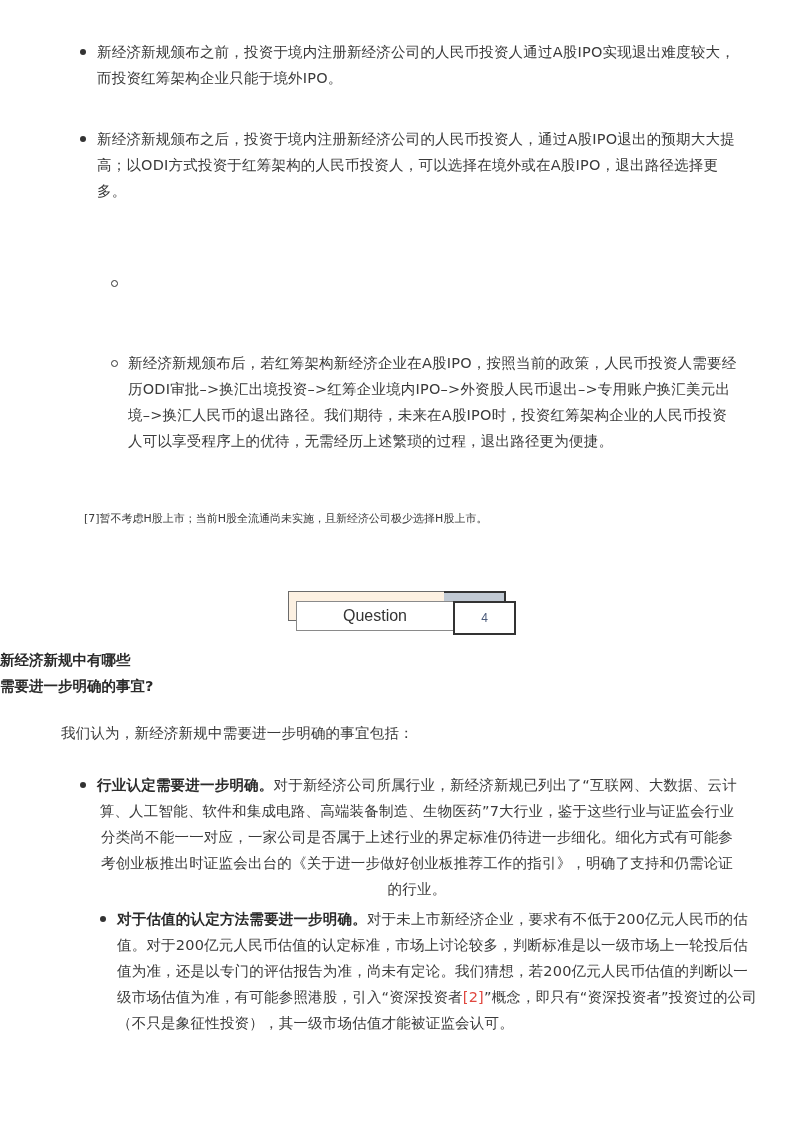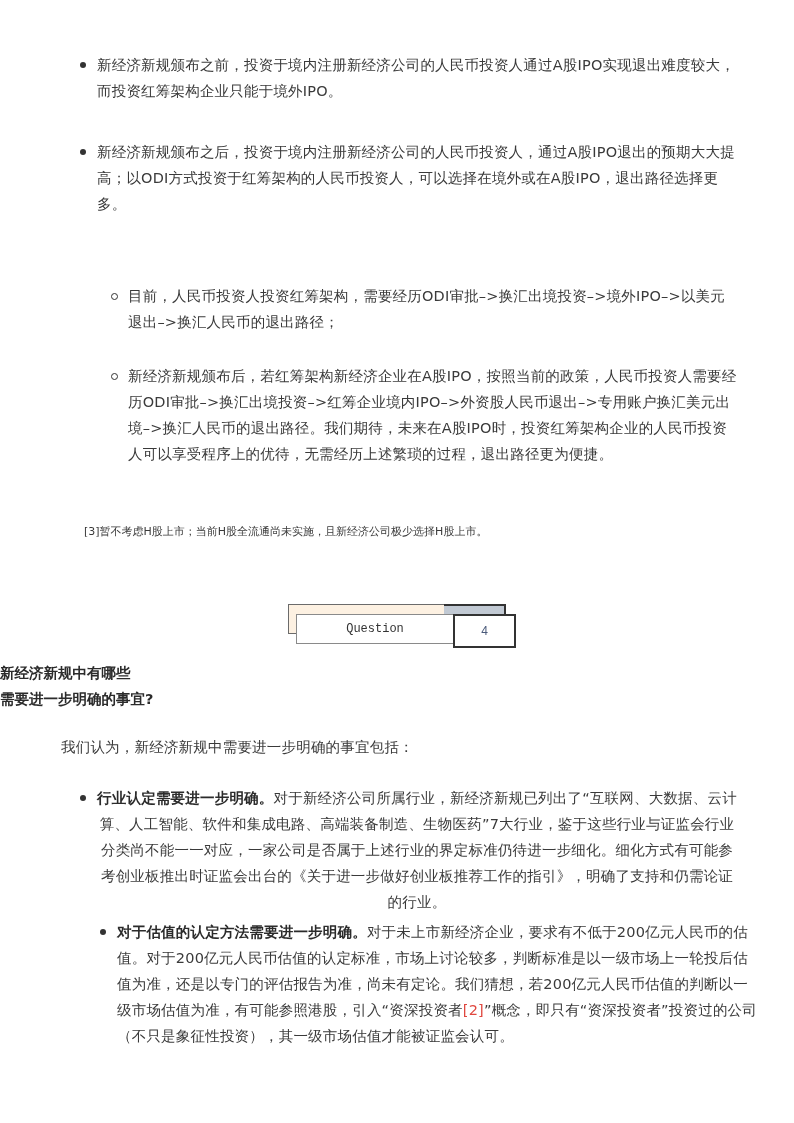--- a/index.html
+++ b/index.html
@@ -1,33 +1,33 @@
 <!DOCTYPE html>
 <html><head>
 <meta charset="utf-8">
 <style>
   html, body { margin: 0; padding: 0; background: #ffffff; }
   body { width: 794px; height: 1123px; position: relative; overflow: hidden;
          font-family: "DejaVu Sans", "Liberation Sans", sans-serif; color: #3a3a3a; }
-  .page { position: absolute; left: 0; top: 13px; width: 794px; height: 974px; }
+  .page { position: absolute; left: 0; top: 0; width: 794px; height: 974px; }
   ul { margin: 0; padding: 0; list-style: none; }
   .blist { position: absolute; left: 97px; width: 640px; }
   .blist li { position: relative; font-size: 14.5px; line-height: 26px; letter-spacing: 0.2px; }
   .bullet { position: absolute; left: -17px; top: 10px; width: 6px; height: 6px; border-radius: 50%; background: #333; }
   .circ { position: absolute; left: -17px; top: 10px; width: 5px; height: 5px; border-radius: 50%; border: 1.3px solid #333; }
   .sublist { position: absolute; left: 128px; width: 610px; }
   .sublist li { position: relative; font-size: 14.5px; line-height: 26px; letter-spacing: 0.2px; }
   .footnote { position: absolute; left: 84px; top: 511px; font-size: 11px; color: #3a3a3a; }
   .badge { position: absolute; left: 288px; top: 591px; width: 228px; height: 44px; }
   .badge .back-left { position: absolute; left: 0; top: 0; width: 156px; height: 30px; background: #fdf1e2; border: 1.5px solid #6b6b6b; border-right: none; box-sizing: border-box; }
   .badge .back-right { position: absolute; left: 156px; top: 0; width: 62px; height: 30px; background: #c1c9d3; border: 2px solid #333; border-left: none; box-sizing: border-box; }
-  .badge .front-left { position: absolute; left: 8px; top: 10px; width: 158px; height: 30px; background: #fff; border: 1px solid #8a8a8a; box-sizing: border-box; display: flex; align-items: center; justify-content: center; font-family: Liberation Mono, monospace; font-size: 12px; color: #333; }
+  .badge .front-left { position: absolute; left: 8px; top: 10px; width: 158px; height: 30px; background: #fff; border: 1px solid #8a8a8a; box-sizing: border-box; display: flex; align-items: center; justify-content: center; font-family: Liberation Sans, sans-serif; font-size: 16px; color: #333; }
   .badge .front-right { position: absolute; left: 165px; top: 10px; width: 63px; height: 34px; background: #fff; border: 2.5px solid #333; box-sizing: border-box; display: flex; align-items: center; justify-content: center; font-family: "Liberation Sans", sans-serif; font-size: 12px; color: #4a5a7a; }
   .qtitle { position: absolute; left: 0; width: 794px; text-align: left; font-weight: bold; font-size: 14.5px; color: #2b2b2b; line-height: 26px; }
-  .para { position: absolute; left: 61px; top: 721px; font-size: 14.5px; line-height: 26px; letter-spacing: 0.2px; }
+  .para { position: absolute; left: 61px; top: 721px; font-size: 14.5px; line-height: 26px; letter-spacing: 0.2px; font-family: Liberation Mono, monospace; }
   b { font-weight: bold; color: #2b2b2b; }
   .ref { color: #e0473f; }
 </style>
 </head>
 <body>
 
 <div class="page">
 
   <ul class="blist" style="top:39px;">
     <li>
@@ -38,31 +38,30 @@
   <ul class="blist" style="top:126px;">
     <li>
       <span class="bullet"></span>
       <span>新经济新规颁布之后，投资于境内注册新经济公司的人民币投资人，通过A股IPO退出的预期大大提高；以ODI方式投资于红筹架构的人民币投资人，可以选择在境外或在A股IPO，退出路径选择更多。</span>
     </li>
   </ul>
 
   <ul class="sublist" style="top:270px;">
     <li>
       <span class="circ"></span>
-      <span>目前，人民币投资人投资红筹架构，需要经历ODI审批–&gt;换汇出境投资–&gt;境外IPO–&gt;以美元退出–&gt;换汇人民币的退出路径；</span>
     </li>
   </ul>
   <ul class="sublist" style="top:330px;margin-top:20px;">
     <li>
       <span class="circ"></span>
       <span>新经济新规颁布后，若红筹架构新经济企业在A股IPO，按照当前的政策，人民币投资人需要经历ODI审批–&gt;换汇出境投资–&gt;红筹企业境内IPO–&gt;外资股人民币退出–&gt;专用账户换汇美元出境–&gt;换汇人民币的退出路径。我们期待，未来在A股IPO时，投资红筹架构企业的人民币投资人可以享受程序上的优待，无需经历上述繁琐的过程，退出路径更为便捷。</span>
     </li>
   </ul>
 
-  <div class="footnote">[3]暂不考虑H股上市；当前H股全流通尚未实施，且新经济公司极少选择H股上市。</div>
+  <div class="footnote">[7]暂不考虑H股上市；当前H股全流通尚未实施，且新经济公司极少选择H股上市。</div>
 
   <div class="badge">
     <div class="back-left"></div>
     <div class="back-right"></div>
     <div class="front-left">Question</div>
     <div class="front-right">4</div>
   </div>
 
   <div class="qtitle" style="top:647px;">新经济新规中有哪些</div>
   <div class="qtitle" style="top:673px;">需要进一步明确的事宜?</div>

